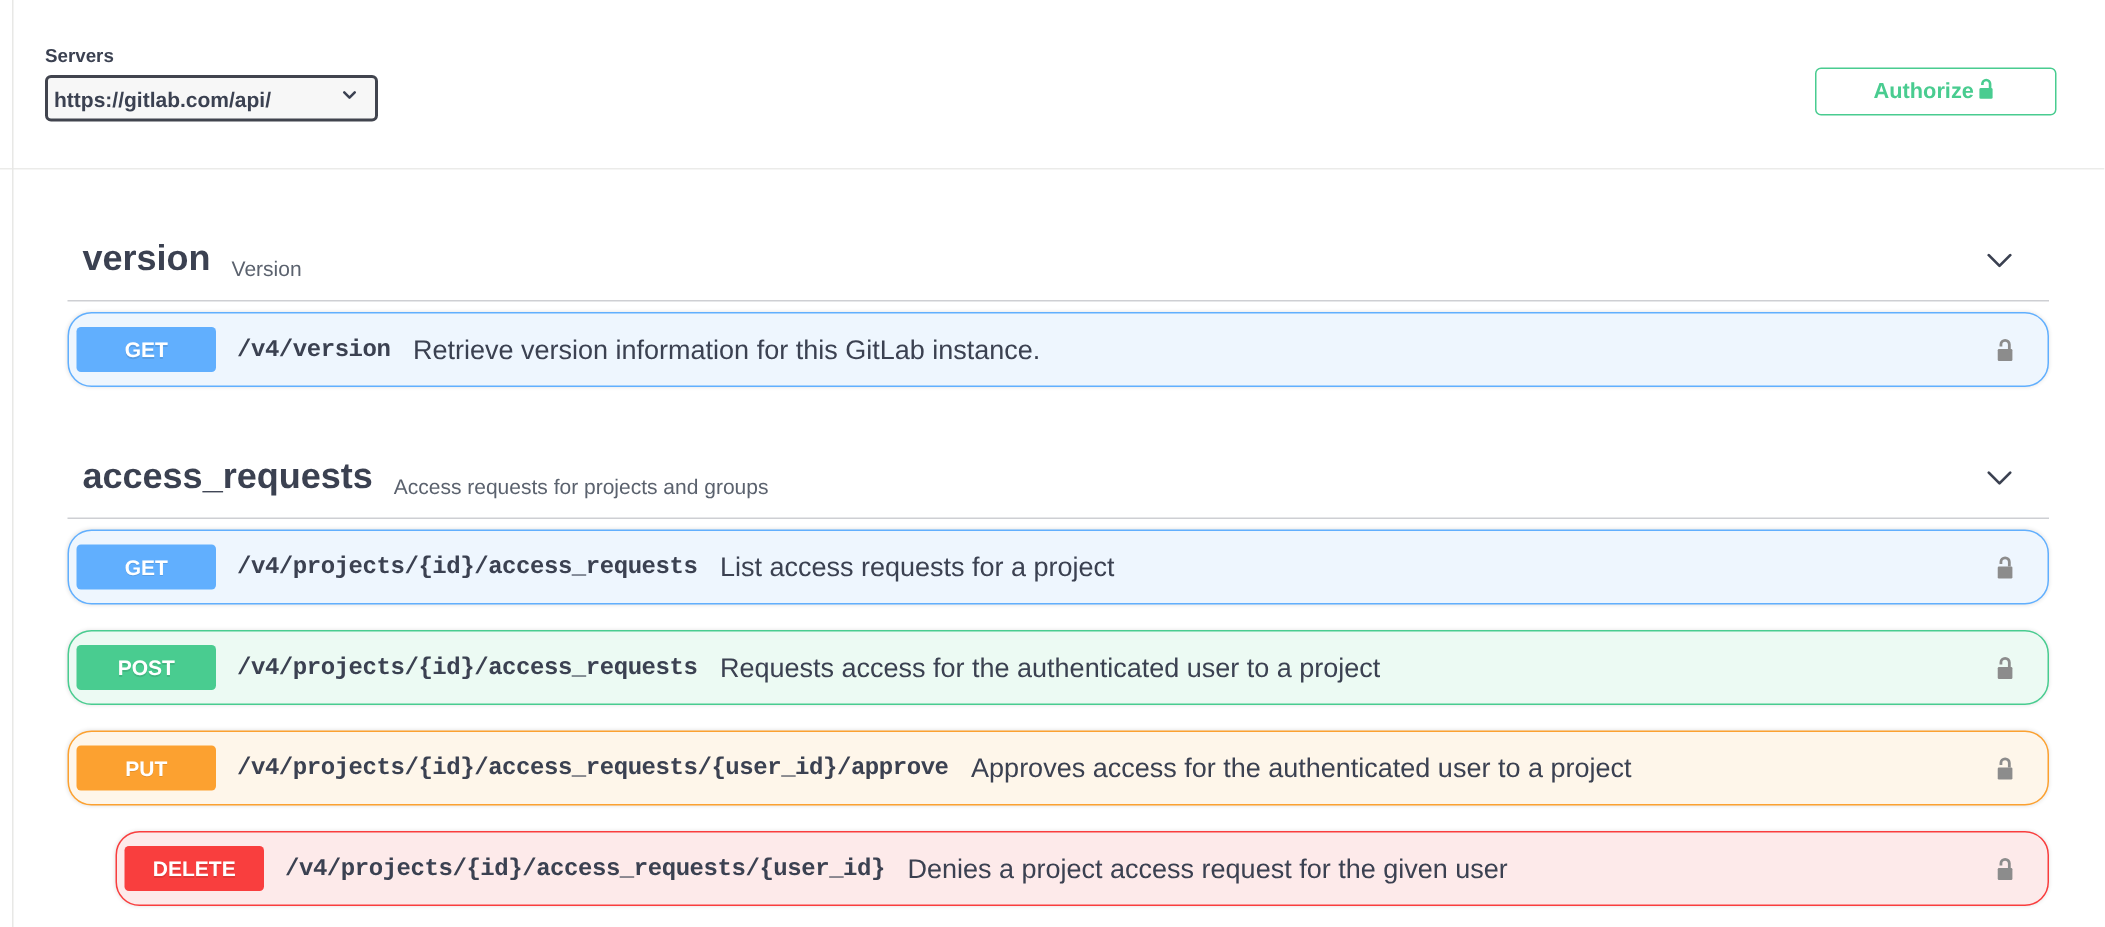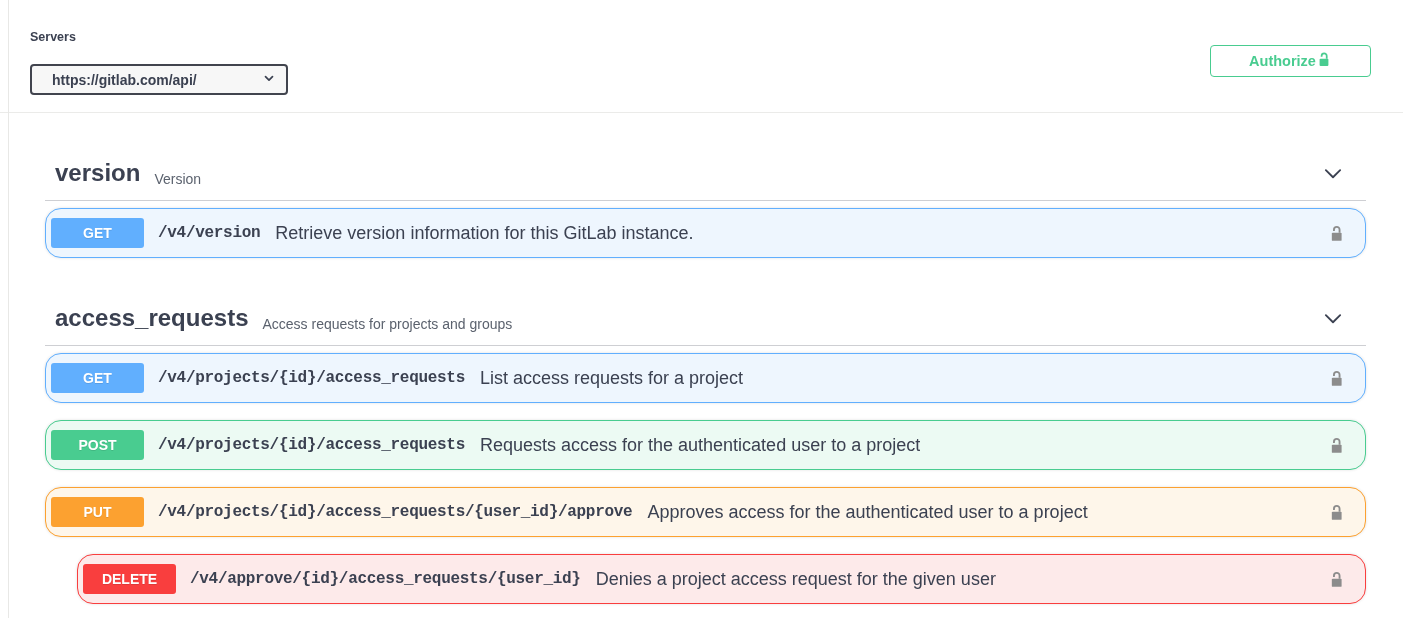--- a/index.html
+++ b/index.html
@@ -12,27 +12,27 @@
   }
 
   
   .scheme-bar {
     height: 113px;
     border-bottom: 1px solid #ebebe9;
     padding: 30px 32px 0 30px;
     display: flex; justify-content: space-between; align-items: flex-start;
   }
   .servers-wrap { display: flex; flex-direction: column; }
-  .servers-label { font-size: 12.5px; font-weight: bold; color: #3b4151; margin-bottom: 20px; }
+  .servers-label { font-size: 12.5px; font-weight: bold; color: #3b4151; margin-bottom: 6px; }
   .server-select {
-    width: 258px; height: 31px;
+    width: 222px; height: 31px;
     border: 2px solid #41444e; border-radius: 4px;
     background: #f7f7f7;
     display: flex; align-items: center; justify-content: space-between;
-    padding: 0 10px 0 20px;
+    padding: 0 10px 0 4px;
     cursor: pointer;
   }
   .server-select .server-value { font-size: 14px; font-weight: bold; color: #3b4151; }
   .server-select svg { flex: 0 0 auto; }
 
   .authorize-btn {
     margin-top: 15px;
     width: 161px; height: 32px;
     border: 1.5px solid #49cc90; border-radius: 4px;
     background: #ffffff;
@@ -201,21 +201,21 @@
         <span class="lock-btn">
           <svg width="17" height="19" viewBox="0 0 20 22">
             <rect x="4.5" y="10" width="11.5" height="9.5" rx="1" fill="#8c8c8c"></rect>
             <path d="M7 8 v-1.5 a3.3 3.3 0 0 1 6.6 0 v3.5" fill="none" stroke="#8c8c8c" stroke-width="2.2"></path>
           </svg>
         </span>
       </div>
 
       <div class="opblock delete">
         <span class="method">DELETE</span>
-        <span class="path">/v4/approve/{id}/access_requests/{user_id}</span>
+        <span class="path">/v4/projects/{id}/access_requests/{user_id}</span>
         <span class="desc">Denies a project access request for the given user</span>
         <span class="lock-btn">
           <svg width="17" height="19" viewBox="0 0 20 22">
             <rect x="4.5" y="10" width="11.5" height="9.5" rx="1" fill="#8c8c8c"></rect>
             <path d="M7 8 v-1.5 a3.3 3.3 0 0 1 6.6 0 v3.5" fill="none" stroke="#8c8c8c" stroke-width="2.2"></path>
           </svg>
         </span>
       </div>
 
     </div>

